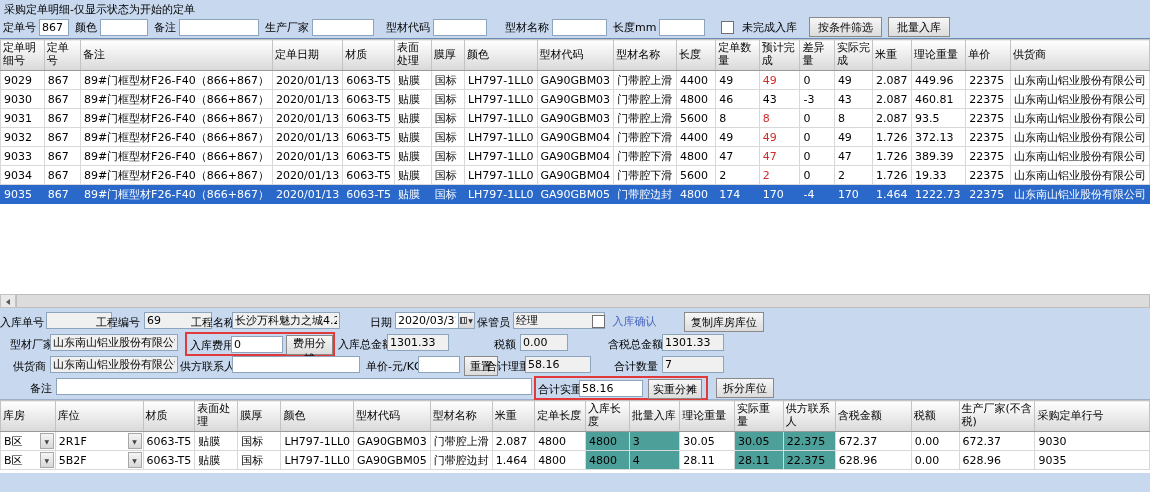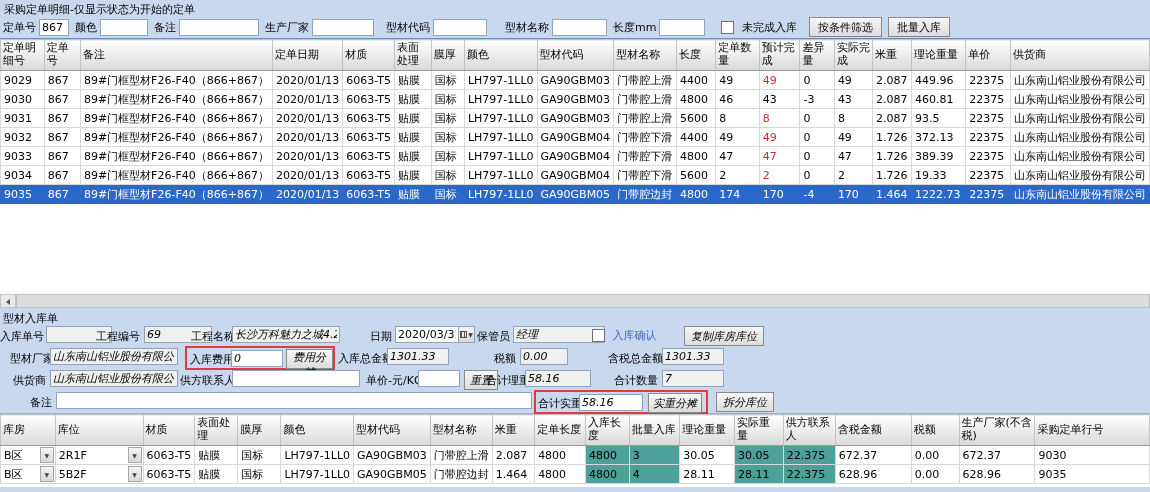--- a/index.html
+++ b/index.html
@@ -56,21 +56,21 @@
     border-right:4px solid #555; border-top:3px solid transparent; border-bottom:3px solid transparent;
   }
   .hs-thumb { flex:1; background:#dcdcdc; border:1px solid #bdbdbd; }
 
   
   .bottom-sec { padding-top:3px; }
   .bottom-title { padding:0 3px; height:14px; }
   .form { position:relative; height:88px; }
   .form .row { position:absolute; left:0; right:0; height:22px; }
   .form .lbl { position:absolute; top:4px; text-align:right; white-space:nowrap; }
-  .form .fld { position:absolute; top:1px;font-style:italic; }
+  .form .fld { position:absolute; top:1px; }
   .redbox { position:absolute; border:2px solid #e03a3a; top:-1px; height:24px; }
   .blue-label { color:#4a67c0; }
   .datefld { position:absolute; top:1px; display:flex; }
   .cal-btn {
     width:16px; height:17px; border:1px solid #8da4bd; border-left:none;
     background:linear-gradient(#f5f5f5,#d8d8d8); font-size:6px; color:#333;
     display:flex; align-items:center; justify-content:center; gap:1px;
   }
   .cal-glyph { width:7px; height:7px; border:1px solid #555;
     background:repeating-linear-gradient(to right,#555 0 1px,transparent 1px 3px); }
@@ -301,21 +301,20 @@
       </tbody>
     </table>
 </div>
 
 <div class="hscroll">
   <div class="hs-arrow"></div>
   <div class="hs-thumb"></div>
 </div>
 
 <div class="bottom-sec">
-  <div class="bottom-title">型材入库单</div>
 
   <div class="form">
 
     <div class="row" style="top:0">
       <span class="lbl" style="left:0;width:42px">入库单号</span>
       <input class="tb ro fld" style="left: 46px; width: 66px;" value="">
       <span class="lbl" style="left:96px;width:44px">工程编号</span>
       <input class="tb ro fld" style="left: 144px; width: 68px;" value="69">
       <span class="lbl" style="left:191px;width:44px">工程名称</span>
       <input class="tb ro fld" style="left: 232px; width: 108px; text-align: center;" value="长沙万科魅力之城4.2期">

